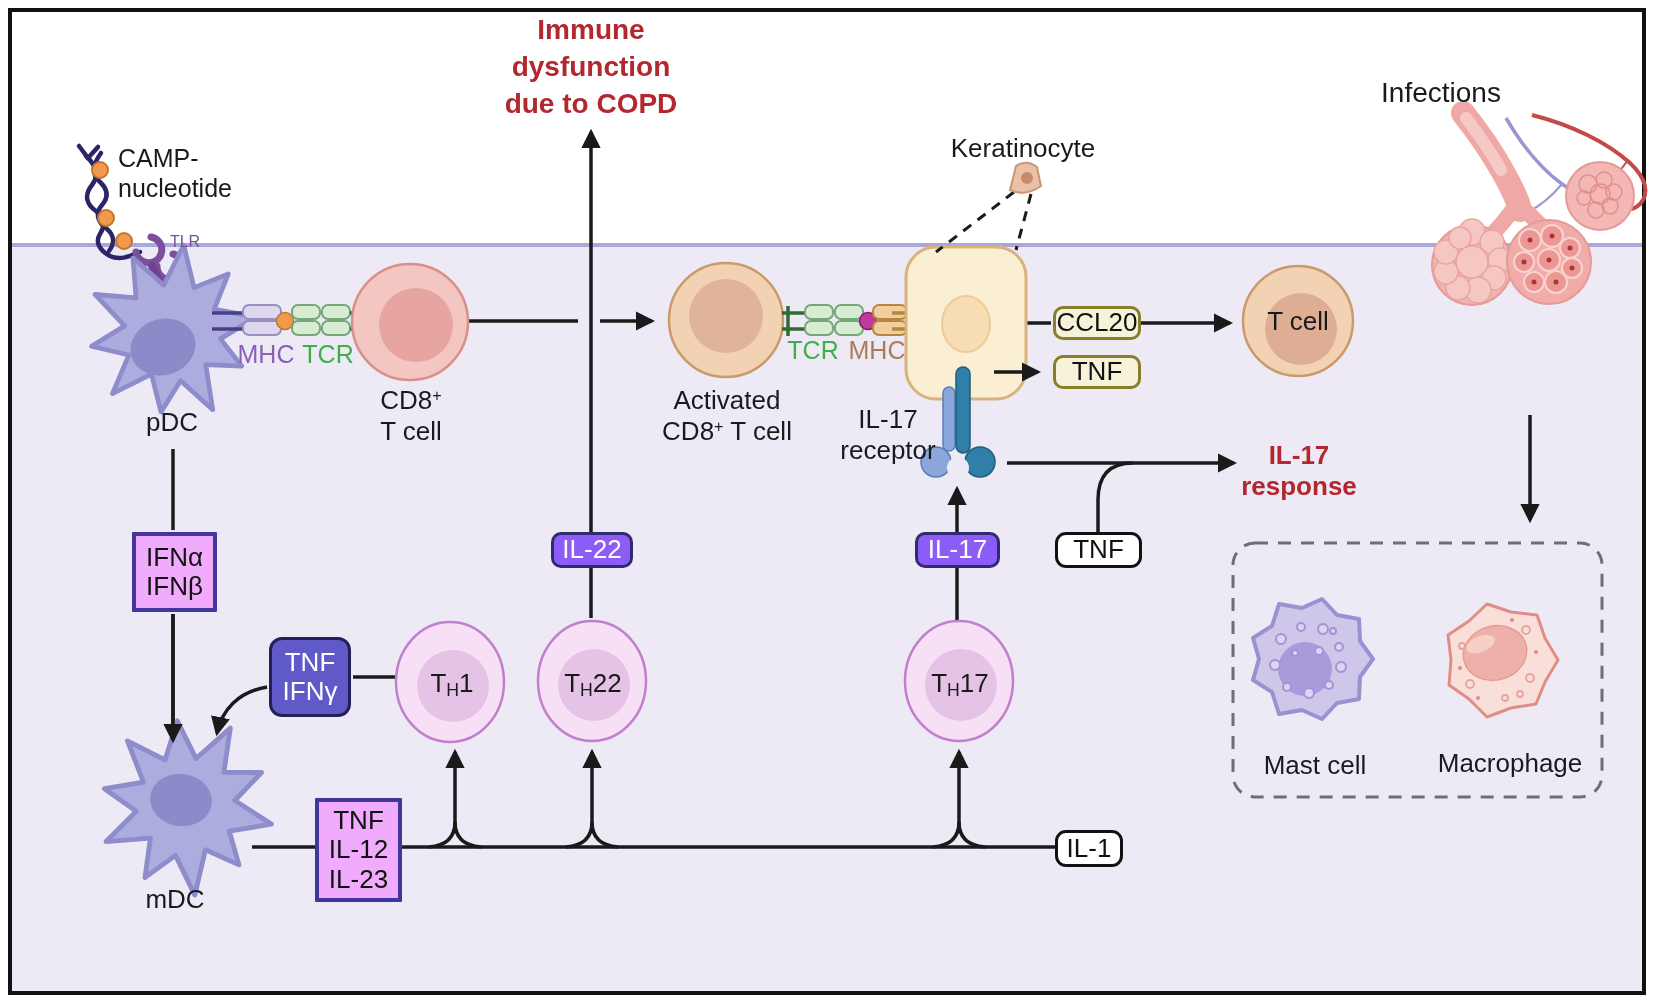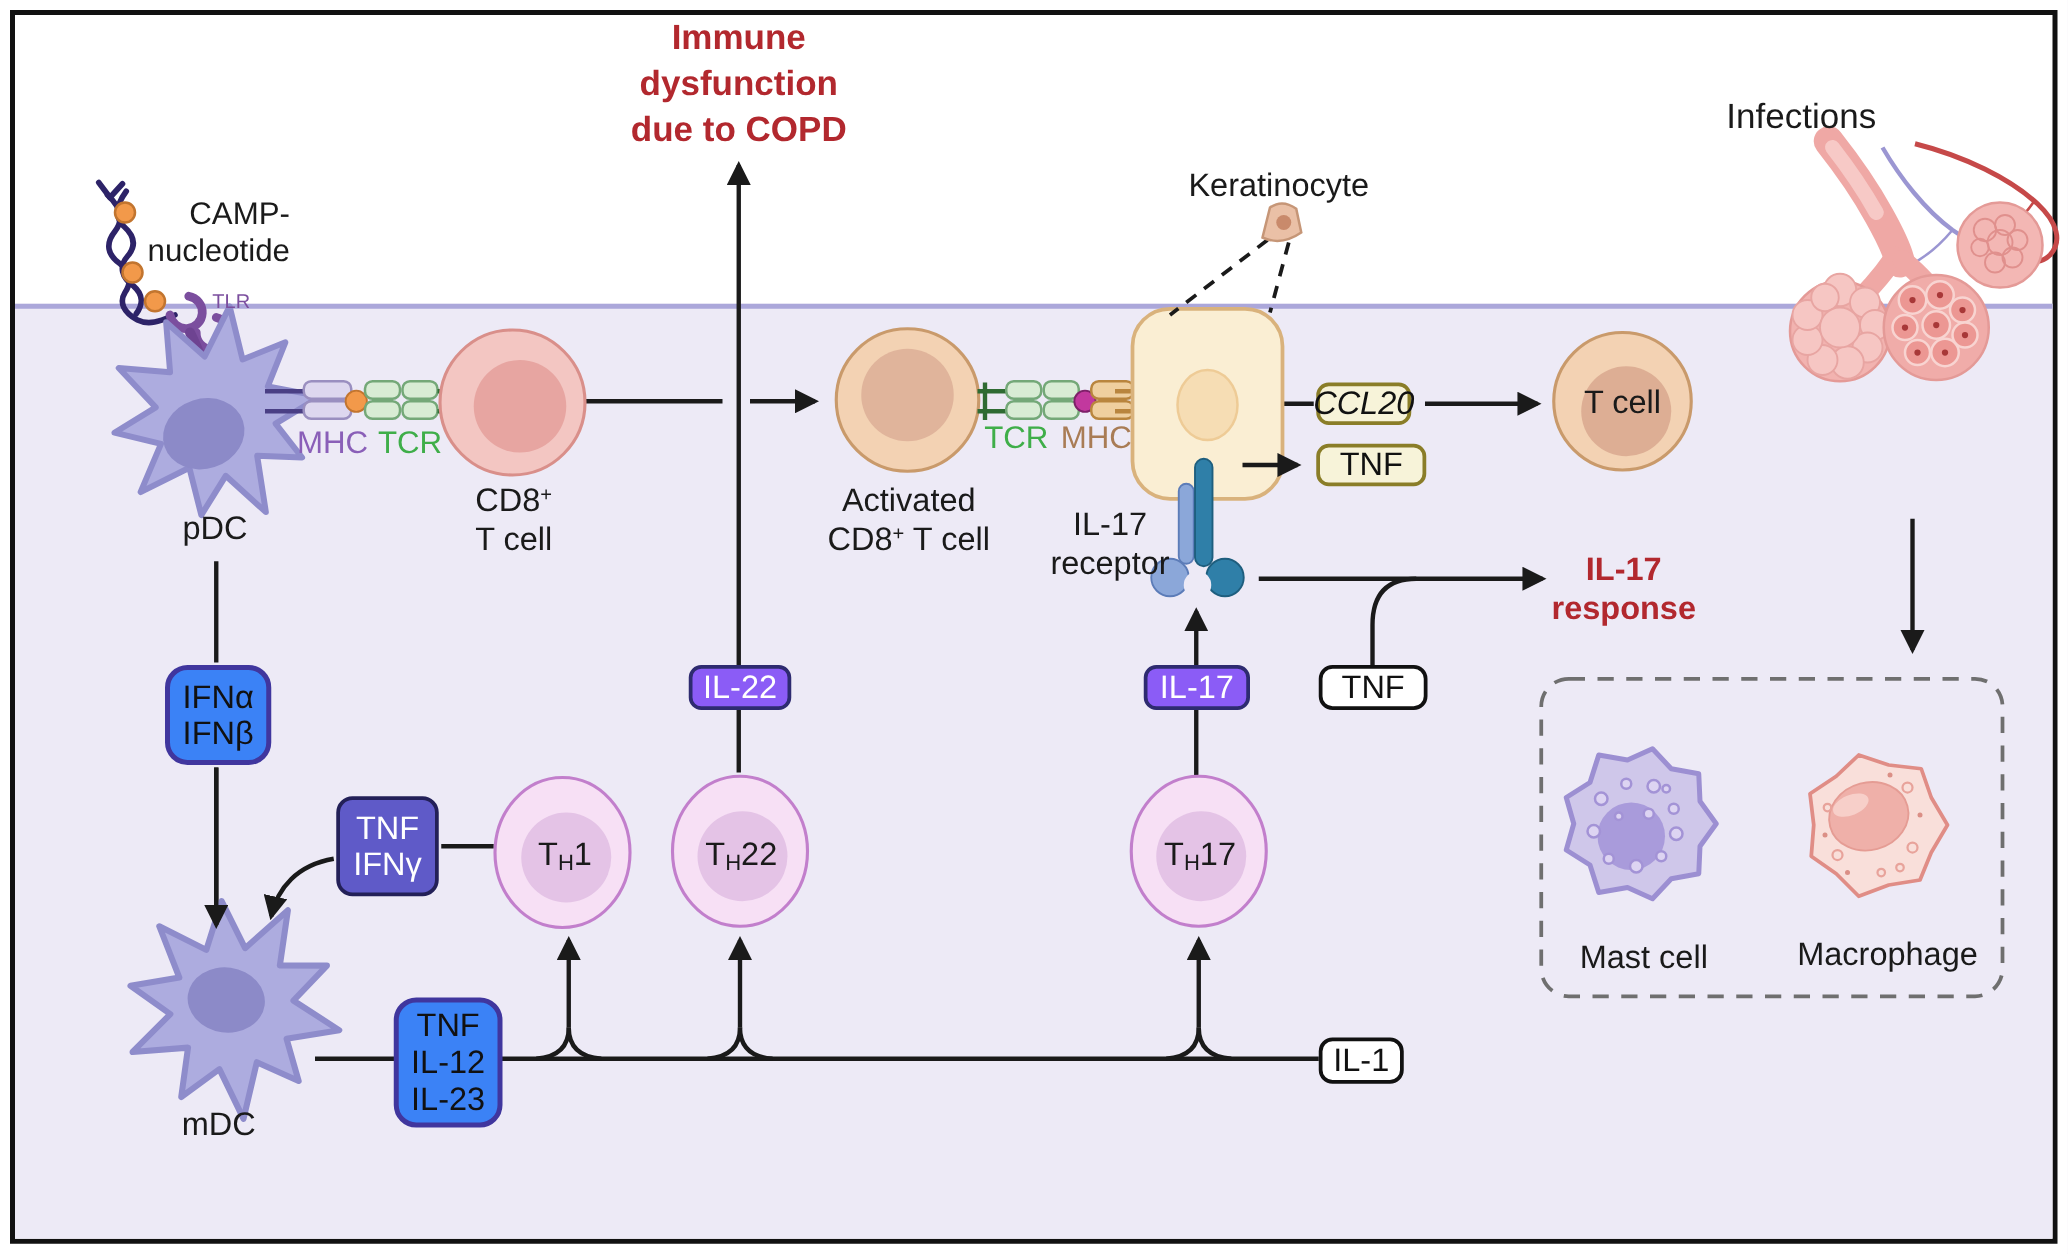--- a/index.html
+++ b/index.html
@@ -16,21 +16,21 @@
   .purplefill{color:#7B4E9E;}
   .greenfill{color:#3FAE49;}
   .brownfill{color:#A97C55;}
   .mhcpurple{color:#8A5FB8;}
   .sub{font-size:0.68em;vertical-align:-0.22em;}
   .sup{font-size:0.62em;vertical-align:0.5em;}
   .box{position:absolute;z-index:3;display:flex;align-items:center;justify-content:center;
        box-sizing:border-box;font-size:26px;text-align:center;line-height:1.12;}
   .purplebox{background:#8b5cf6;border:3px solid #2E2B70;border-radius:10px;color:#fff;}
   .darkbox{background:#5F5AC8;border:3px solid #232058;border-radius:13px;color:#fff;flex-direction:column;}
-  .lightbox{background:#3b82f6;border:4px solid #40369E;border-radius:18px;color:#111;flex-direction:column;}
+  .lightbox{background:#f0abfc;border:4px solid #40369E;border-radius:1px;color:#111;flex-direction:column;}
   .olivebox{background:#F7F3D9;border:3px solid #8A7D28;border-radius:10px;color:#111;}
   .whitebox{background:#fff;border:3px solid #111;border-radius:11px;color:#111;}
   .title{font-size:28px;line-height:1.32;}
 </style>
 </head>
 <body>
 
 <div id="stage">
   <div class="frame"></div>
   <div class="lower"></div>
@@ -288,21 +288,21 @@
       <path d="M1530,415 V520" marker-end="url(#ah)"></path>
     </g>
   </svg>
 
   <div class="lbl red title" style="left:591px;top:12px;">
     <div>Immune</div>
       <div>dysfunction</div>
       <div>due to COPD</div>
   </div>
 
-  <div class="lbl leftal" style="left:118px;top:157px;font-size:25px;text-align:right;">
+  <div class="lbl leftal" style="left:118px;top:144px;font-size:25px;">
     <div>CAMP-</div>
       <div>nucleotide</div>
   </div>
 
   <div class="lbl purplefill" style="left:185px;top:233px;font-size:16px;">TLR</div>
 
 
   <div class="lbl mhcpurple" style="left:266px;top:340px;font-size:25px;">MHC</div>
   <div class="lbl greenfill" style="left:328px;top:340px;font-size:25px;">TCR</div>
 
@@ -351,21 +351,21 @@
     <span>T</span><span class="sub">H</span><span>22</span>
   </div>
   <div class="lbl" style="left:960px;top:668px;">
     <span>T</span><span class="sub">H</span><span>17</span>
   </div>
 
   <div class="box purplebox" style="left:551px;top:532px;width:82px;height:36px;">IL-22</div>
   <div class="box purplebox" style="left:915px;top:532px;width:85px;height:36px;">IL-17</div>
   <div class="box whitebox" style="left:1055px;top:532px;width:87px;height:36px;">TNF</div>
   <div class="box whitebox" style="left:1055px;top:830px;width:68px;height:37px;">IL-1</div>
-  <div class="box olivebox" style="left:1053px;top:306px;width:76px;height:34px;font-style:italic;">CCL20</div>
+  <div class="box olivebox" style="left:1053px;top:306px;width:88px;height:34px;">CCL20</div>
   <div class="box olivebox" style="left:1053px;top:355px;width:88px;height:34px;">TNF</div>
 
   <div class="box lightbox" style="left:132px;top:532px;width:85px;height:80px;">
     <div>IFNα</div>
       <div>IFNβ</div>
   </div>
   <div class="box darkbox" style="left:269px;top:637px;width:82px;height:80px;">
     <div>TNF</div>
       <div>IFNγ</div>
   </div>

